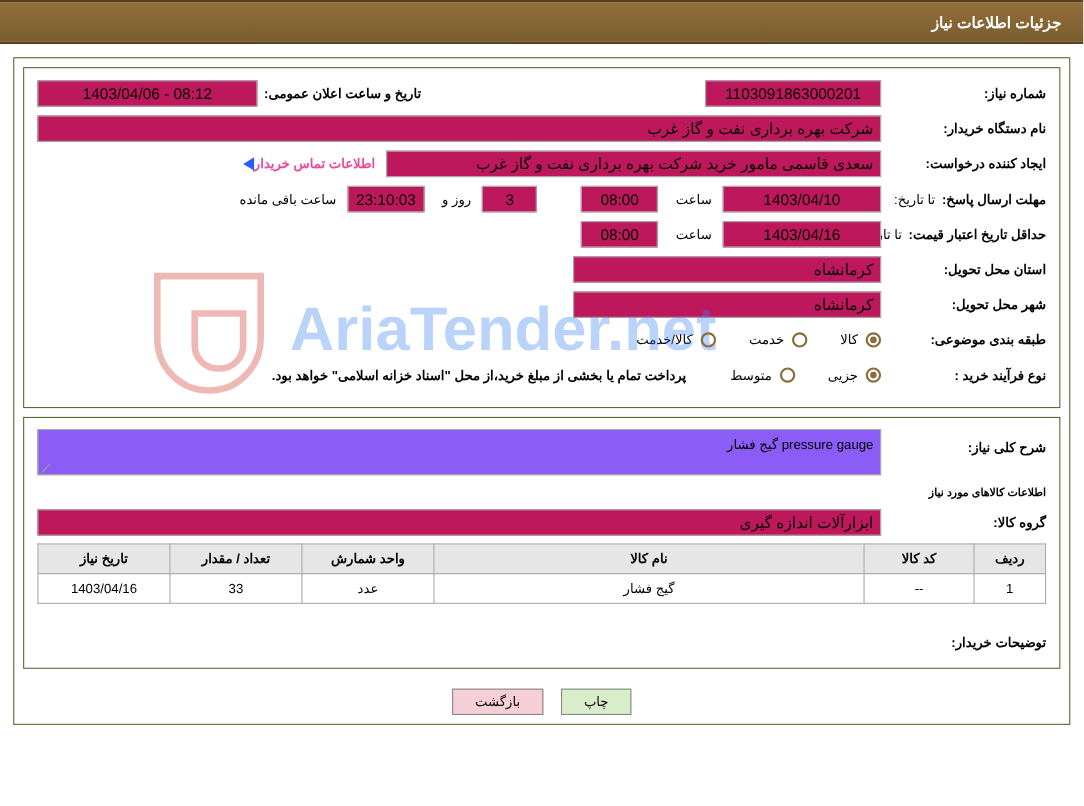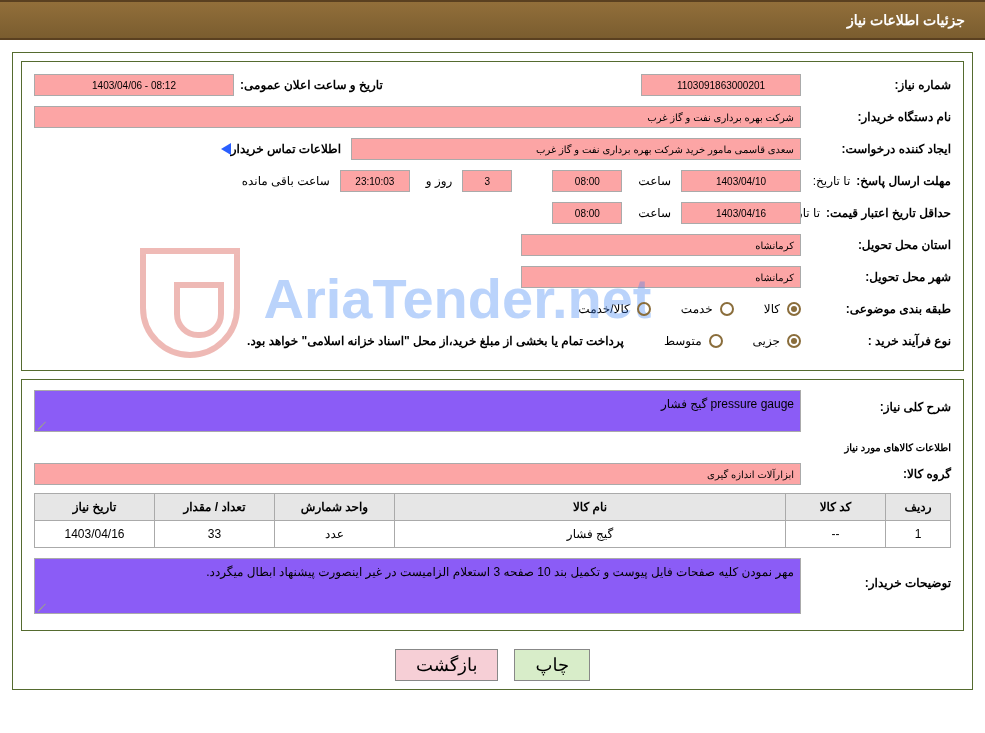--- a/index.html
+++ b/index.html
@@ -5,47 +5,47 @@
 * { box-sizing: border-box; margin: 0; padding: 0; }
 body { font-family: Tahoma, Arial, sans-serif; font-size: 12px; background: #fff; color: #000; width: 985px; height: 733px; position: relative; direction: rtl; }
 .header-bar { background: #8a6d3b; background: linear-gradient(#926f3a, #7a5d2f); color: #fff; padding: 10px 20px; font-size: 14px; font-weight: bold; border-top: 2px solid #5a4020; border-bottom: 2px solid #5a4020; }
 .main-wrap { border: 1px solid #556b2f; margin: 12px; padding: 8px; }
 .section1 { border: 1px solid #556b2f; padding: 10px 12px; margin-bottom: 8px; }
 .section2 { border: 1px solid #556b2f; padding: 10px 12px; }
 .row { display: flex; align-items: center; margin-bottom: 6px; min-height: 26px; }
 .cell { display: flex; align-items: center; }
 .label { font-weight: bold; margin-left: 6px; white-space: nowrap; }
 .label-nb { margin-left: 6px; white-space: nowrap; }
-.field { border: 1px solid #aaa; background: #fca5a5; padding: 3px 6px; min-height: 22px; display: inline-flex; align-items: center; font-size: 10px; }
+.field { border: 1px solid #aaa; background: #be185d; padding: 3px 6px; min-height: 22px; display: inline-flex; align-items: center; font-size: 14px; }
 .wide { flex: 1; }
 .ltr { direction: ltr; text-align: center; }
 .w160 { width: 160px; justify-content: center; }
 .w200 { width: 200px; justify-content: center; }
-.w120 { width: 120px; justify-content: center; }
+.w120 { width: 144px; justify-content: center; }
 .w90 { width: 70px; justify-content: center; }
 .w50 { width: 50px; justify-content: center; }
 .mr10 { margin-right: 10px; }
-.link { color: #000000; font-weight: bold; cursor: pointer; }
+.link { color: #ec4899; font-weight: bold; cursor: pointer; }
 .tri { display: inline-block; width: 0; height: 0; border-top: 6px solid transparent; border-bottom: 6px solid transparent; border-right: 10px solid #2a5fff; margin-left: 6px; }
 .radio-row { display: flex; align-items: center; gap: 30px; }
 .radio-item { display: flex; align-items: center; gap: 7px; }
 .radio { width: 14px; height: 14px; border-radius: 50%; border: 2px solid #8a6d3b; display: inline-block; position: relative; }
 .radio.checked::after { content: ""; width: 6px; height: 6px; background: #8a6d3b; border-radius: 50%; position: absolute; top: 2px; left: 2px; }
 .purchase-note { font-weight: bold; }
 .textbox { border: 1px solid #aaa; background: #8b5cf6; padding: 6px; min-height: 42px; width: 100%; position: relative; }
 .resizer { position: absolute; bottom: 2px; left: 2px; width: 10px; height: 10px; }
 .resizer::before, .resizer::after { content: ""; position: absolute; background: #999; }
 .resizer::before { width: 10px; height: 1px; bottom: 3px; left: 0; transform: rotate(-45deg); }
 .resizer::after { width: 6px; height: 1px; bottom: 1px; left: 0; transform: rotate(-45deg); }
 .sub-head { font-weight: bold; margin: 10px 0 8px 0; font-size: 10px; }
 table { width: 100%; border-collapse: collapse; margin-top: 4px; }
 th, td { border: 1px solid #aaa; padding: 6px; text-align: center; font-size: 12px; }
 th { background: #e6e6e6; font-weight: bold; }
 .btn-row { display: flex; justify-content: center; gap: 16px; margin-top: 18px; }
-.btn { border: 1px solid #888; padding: 4px 20px; font-size: 18px; cursor: pointer; }
+.btn { border: 1px solid #888; padding: 4px 20px; font-size: 12px; cursor: pointer; }
 .btn-print { background: #d8edc9; }
 .btn-back { background: #f6cfd6; }
 .watermark { position: absolute; top: 248px; left: 140px; z-index: 0; opacity: 0.35; pointer-events: none; font-size: 56px; font-weight: bold; color: #3b82f6; white-space: nowrap; direction: ltr; }
 .wm-shield { display: inline-block; width: 100px; height: 110px; border: 6px solid #d13a2e; border-radius: 0 0 60px 60px; position: relative; margin-right: 10px; vertical-align: middle; }
 .wm-shield::after { content: ""; position: absolute; top: 28px; left: 28px; width: 38px; height: 44px; border: 6px solid #d13a2e; border-radius: 0 0 24px 24px; }
 .col-right { width: 150px; }
 </style>
 </head>
 <body>
 
@@ -249,26 +249,20 @@
           <td>33</td>
           <td>1403/04/16</td>
         </tr>
       </tbody>
     </table>
 
     <div class="row" style="align-items:flex-start; margin-top:10px;">
       <div class="cell col-right" style="padding-top:18px;">
         <span class="label">توضیحات خریدار:</span>
       </div>
-      <div class="cell wide">
-        <div class="textbox" style="min-height:56px;">
-          <span>مهر نمودن کلیه صفحات فایل پیوست و تکمیل بند 10 صفحه 3 استعلام الزامیست در غیر اینصورت پیشنهاد ابطال میگردد.</span>
-          <span class="resizer"></span>
-        </div>
-      </div>
     </div>
 
   </div>
 
   <div class="btn-row">
     <div class="btn btn-print">چاپ</div>
     <div class="btn btn-back">بازگشت</div>
   </div>
 
 </div>

